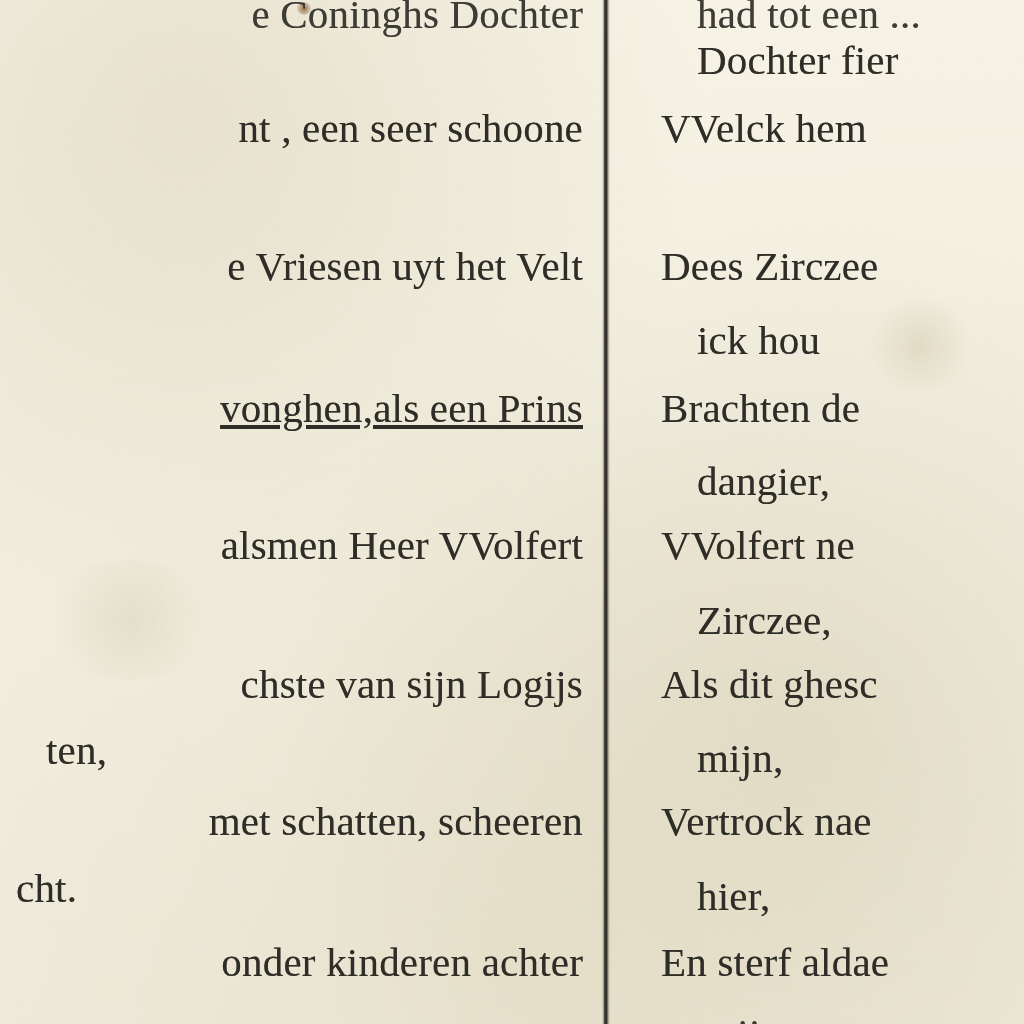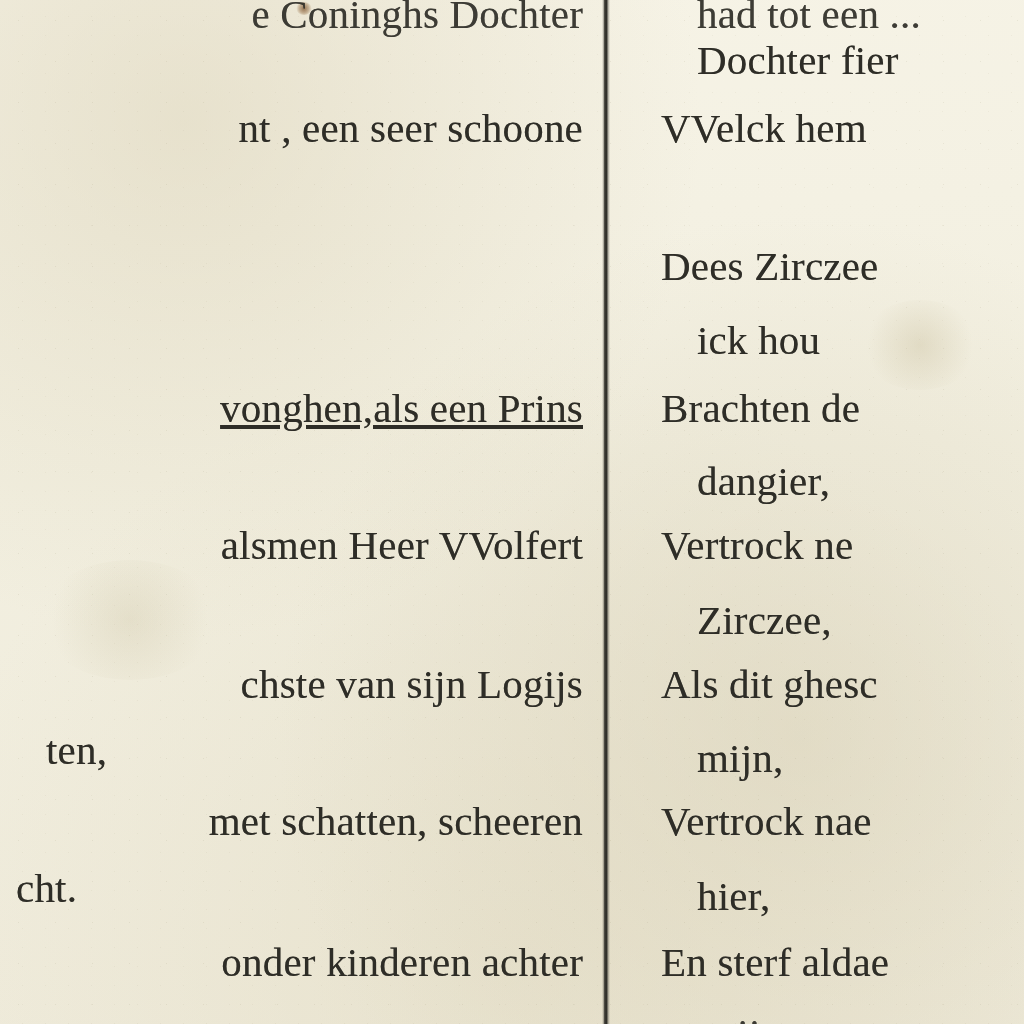--- a/index.html
+++ b/index.html
@@ -136,40 +136,41 @@
   <div class="stain stain-1"></div>
   <div class="stain stain-2"></div>
   <div class="stain stain-3"></div>
 
   <div class="column-rule"></div>
 
   <div class="col col-left">
     <div class="lines">
       <div class="line clipped-top" style="top:-14px;">e Coninghs Dochter</div>
       <div class="line" style="top:100px;">nt , een seer schoone</div>
+      <div class="line" style="top:238px;">e Vriesen uyt het  Velt</div>
       <div class="line" style="top:380px;text-decoration:underline;">vonghen,als een Prins</div>
       <div class="line" style="top:517px;">alsmen Heer VVolfert</div>
       <div class="line" style="top:656px;">chste   van  sijn Logijs</div>
       <div class="line flush" style="top:722px;padding-left:30px;">ten,</div>
       <div class="line" style="top:793px;">met schatten,  scheeren</div>
       <div class="line flush" style="top:860px;">cht.</div>
       <div class="line" style="top:934px;">onder kinderen achter</div>
     </div>
   </div>
 
   <div class="col col-right">
     <div class="lines">
       <div class="line ind clipped-top" style="top:-14px;">had tot een  ...</div>
       <div class="line ind" style="top:32px;">Dochter fier</div>
       <div class="line" style="top:100px;">VVelck hem</div>
       <div class="line" style="top:238px;">Dees Zirczee</div>
       <div class="line ind" style="top:312px;">ick hou</div>
       <div class="line" style="top:380px;">Brachten de</div>
       <div class="line ind" style="top:453px;">dangier,</div>
-      <div class="line" style="top:517px;">Vertrock ne</div>
+      <div class="line" style="top:517px;">VVolfert ne</div>
       <div class="line ind" style="top:592px;">Zirczee,</div>
       <div class="line" style="top:656px;">Als  dit  ghesc</div>
       <div class="line ind" style="top:730px;">mijn,</div>
       <div class="line" style="top:793px;">Vertrock nae</div>
       <div class="line ind" style="top:868px;">hier,</div>
       <div class="line" style="top:934px;">En  sterf aldae</div>
       <div class="line ind2 clipped-top" style="top:1005px;">sijn</div>
     </div>
   </div>
 

